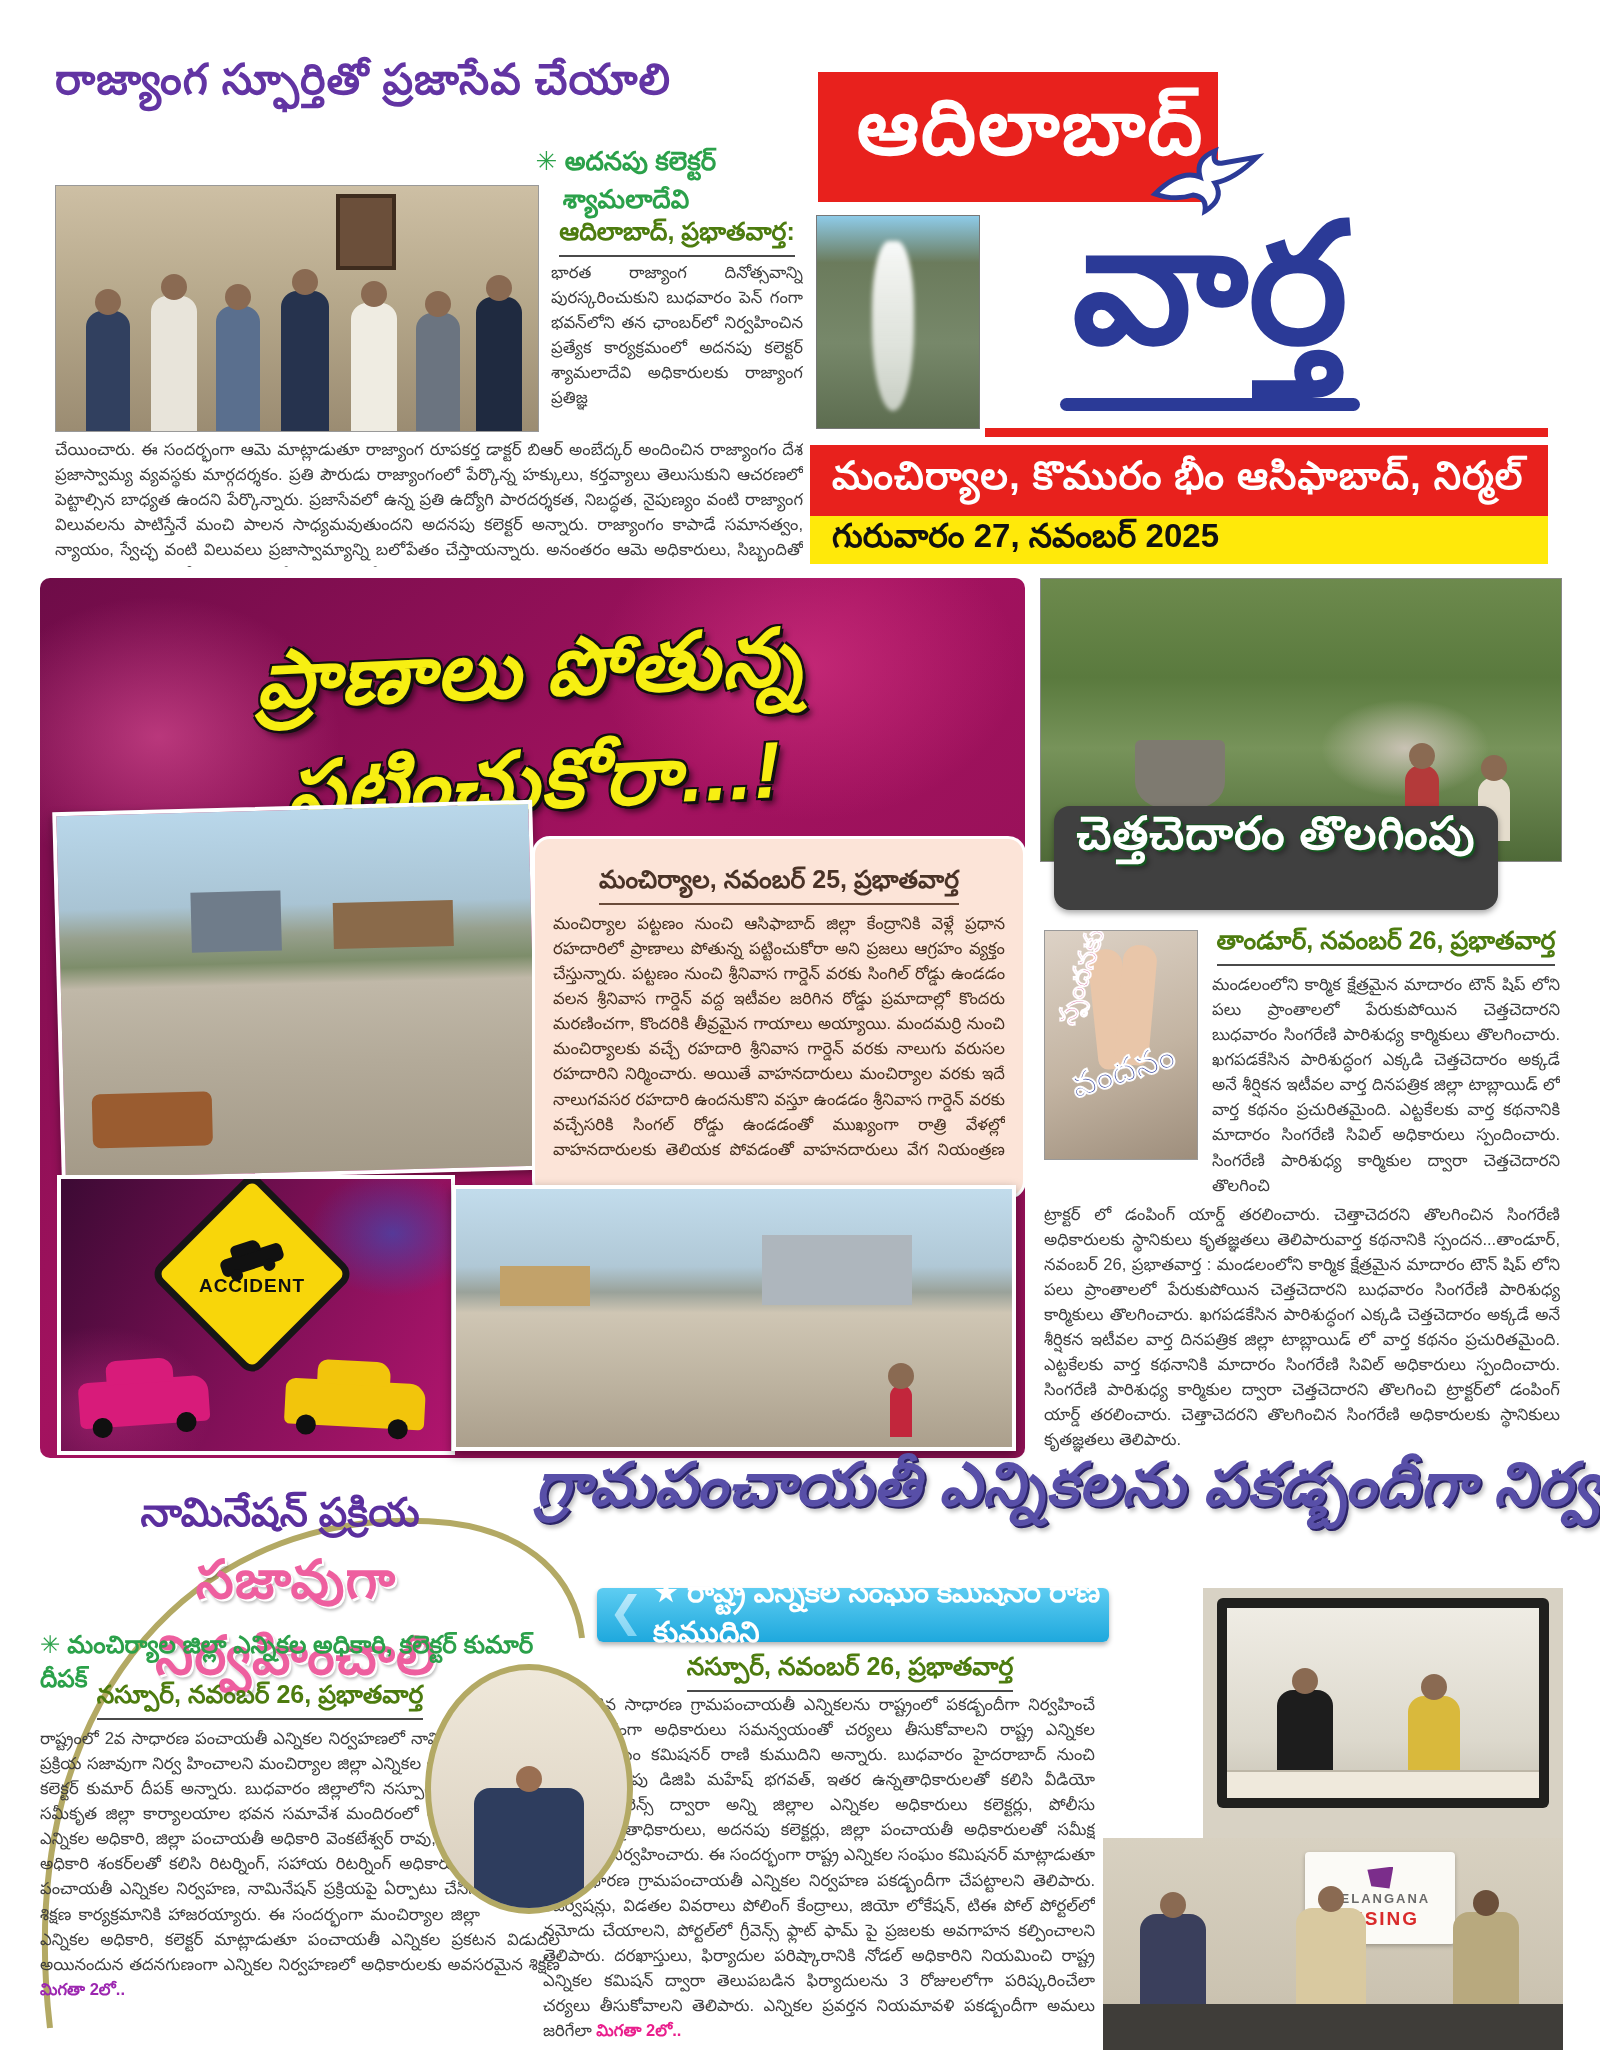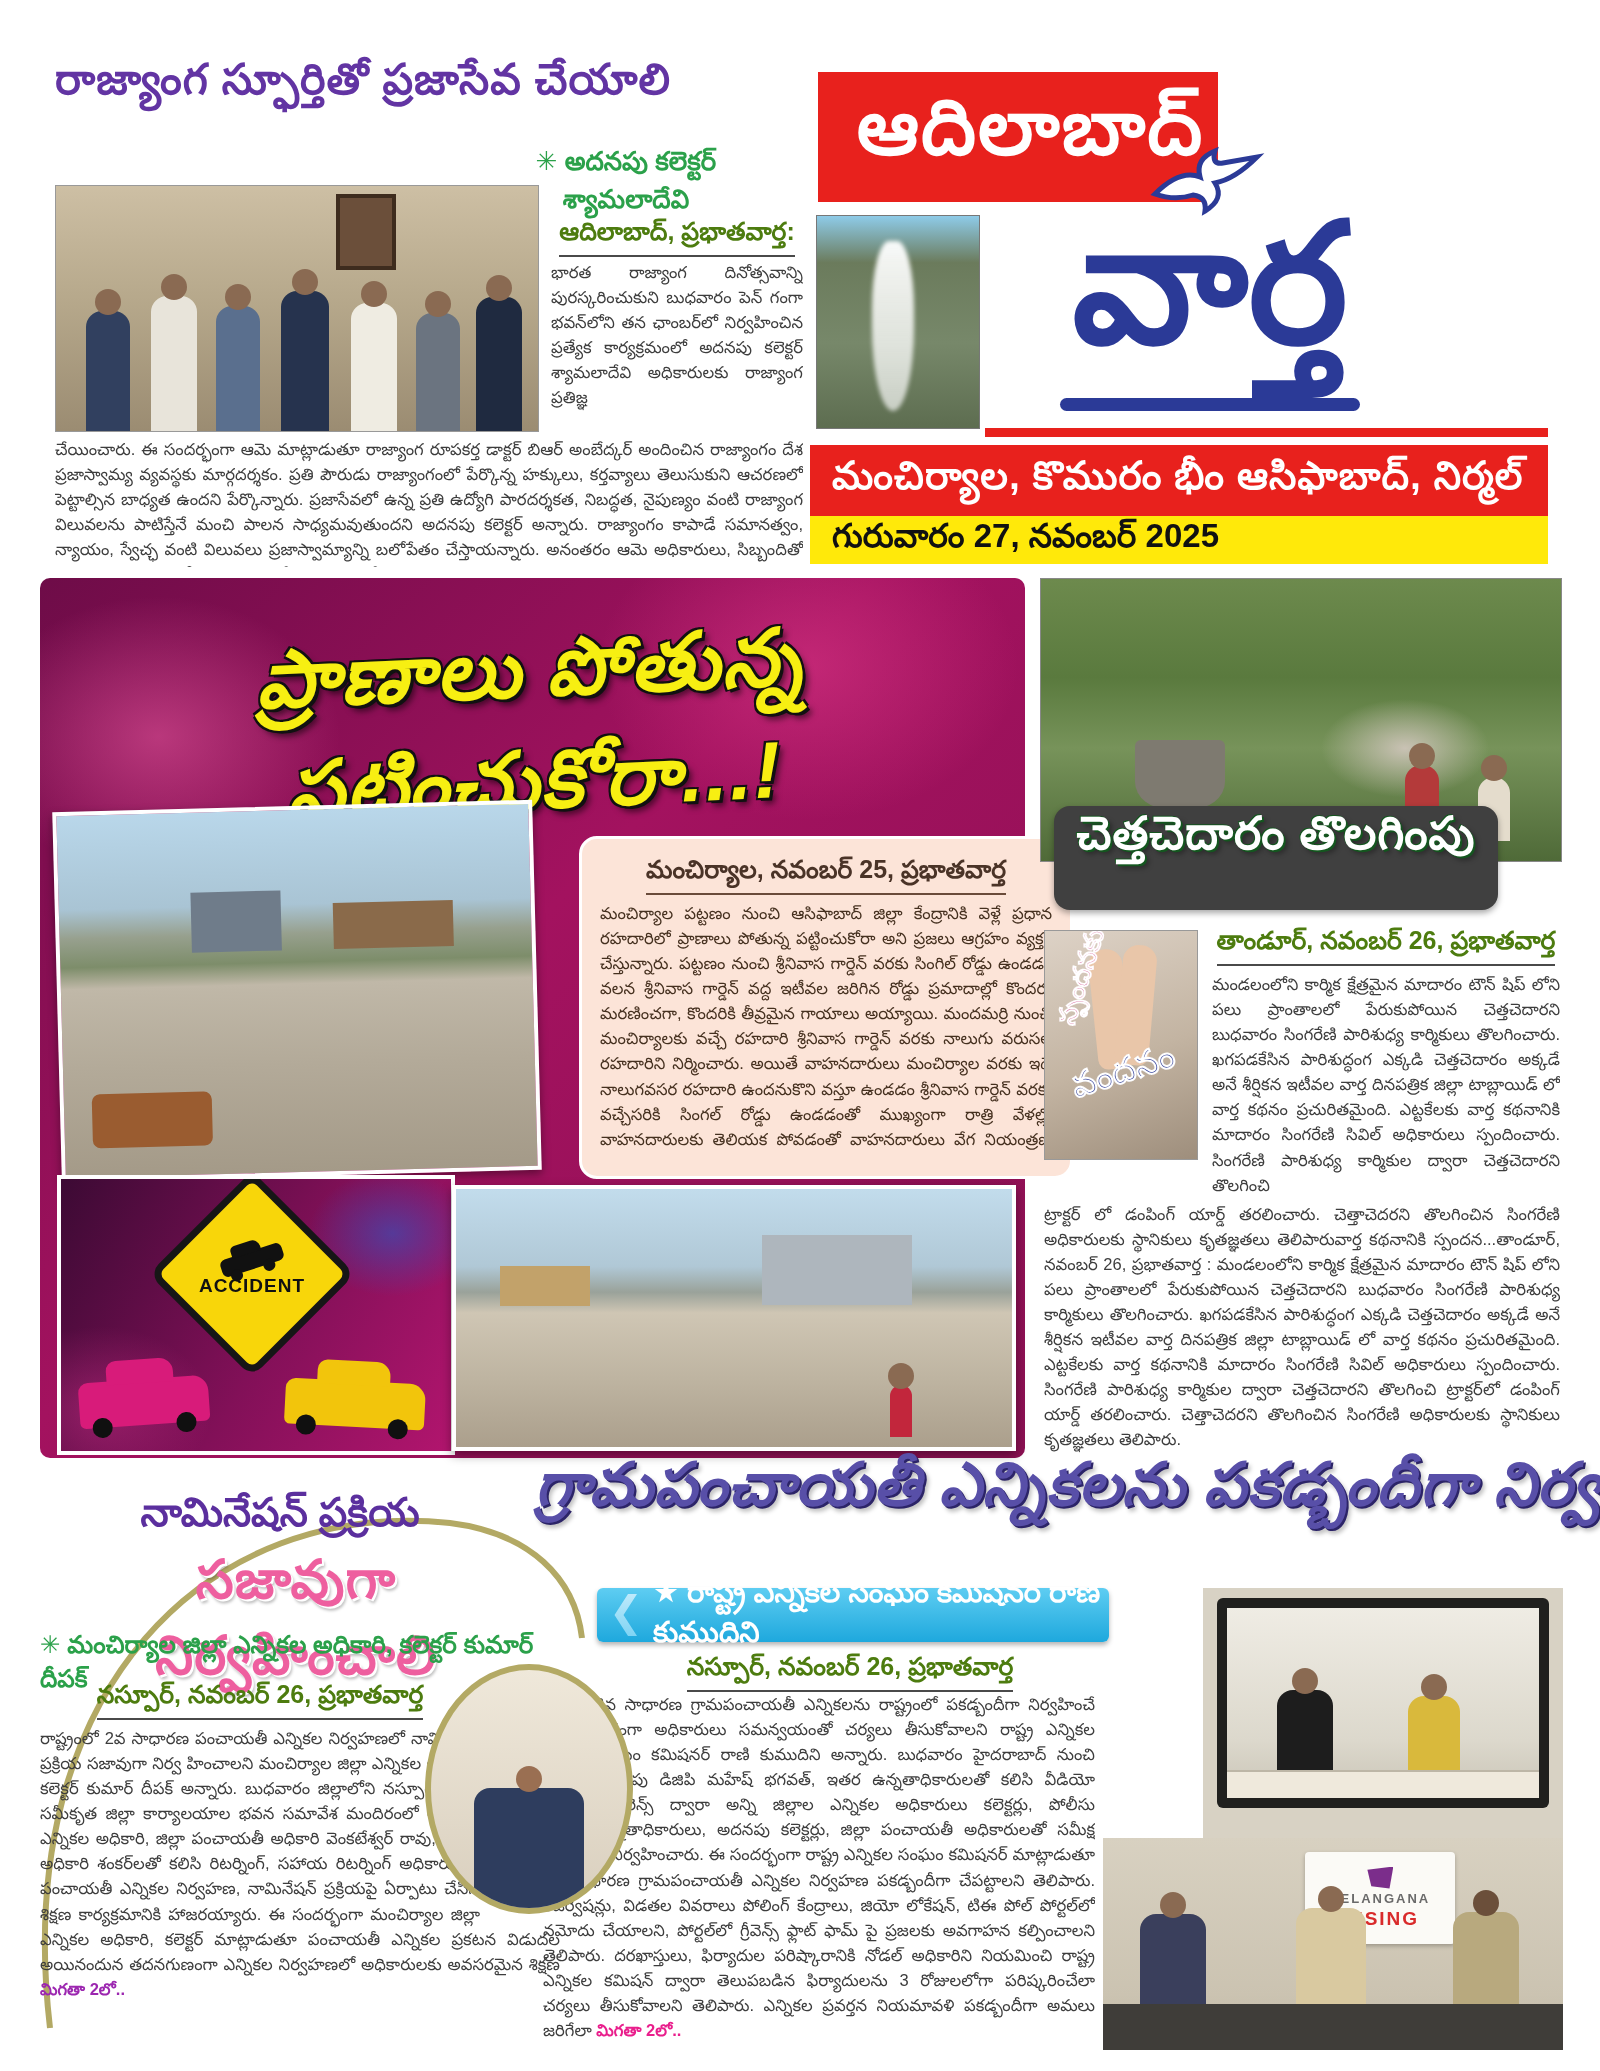--- a/index.html
+++ b/index.html
@@ -43,21 +43,21 @@
     linear-gradient(135deg,#6e0c48 0%,#a3125f 45%,#8c1053 100%);
     border-radius:10px;}
   .mag-headline{font-size:80px;font-weight:bold;font-style:italic;color:#f7ef12;text-align:center;
     transform:rotate(-2.5deg);letter-spacing:2px;
     text-shadow:3px 3px 0 #111,-2px -2px 0 #111,2px -2px 0 #111,-2px 2px 0 #111,5px 6px 6px rgba(0,0,0,.55);}
   .road-photo{border:4px solid #fff;box-shadow:0 4px 10px rgba(0,0,0,.4);}
   .road1{background:linear-gradient(180deg,#b9d7ea 0%,#a9c4d4 26%,#97a08e 34%,#7d8d6a 42%,#c0b8a8 48%,#b3aa99 70%,#a49a88 100%);
     transform:rotate(-1.5deg);}
   .road2{background:linear-gradient(180deg,#c2dcec 0%,#b0c8d6 30%,#9aa29a 40%,#cfc6b4 48%,#bdb3a0 75%,#ab9f8c 100%);}
   .bldg{position:absolute;background:#7e8794;}
-  .pink-box{background:#fce4d8;border:3px solid #fff;border-radius:18px;padding:16px 18px;margin-left:47px;}
+  .pink-box{background:#fce4d8;border:3px solid #fff;border-radius:18px;padding:26px 18px;}
   .pink-box .dateline{color:#4a3327;border-color:#6a4b3a;}
   .pink-box .body{color:#45301f;}
   .accident{background:
     radial-gradient(120px 90px at 85% 20%,rgba(40,90,200,.55),rgba(0,0,0,0) 70%),
     radial-gradient(160px 120px at 10% 85%,rgba(240,60,160,.35),rgba(0,0,0,0) 70%),
     linear-gradient(120deg,#3c0a34 0%,#821058 55%,#b2156e 100%);
     border:4px solid #fff;}
   .diamond{position:absolute;width:132px;height:132px;background:#f8d60a;border:7px solid #161616;
     border-radius:14px;transform:rotate(45deg);}
   .diamond .in{position:absolute;inset:0;transform:rotate(-45deg);display:flex;flex-direction:column;

